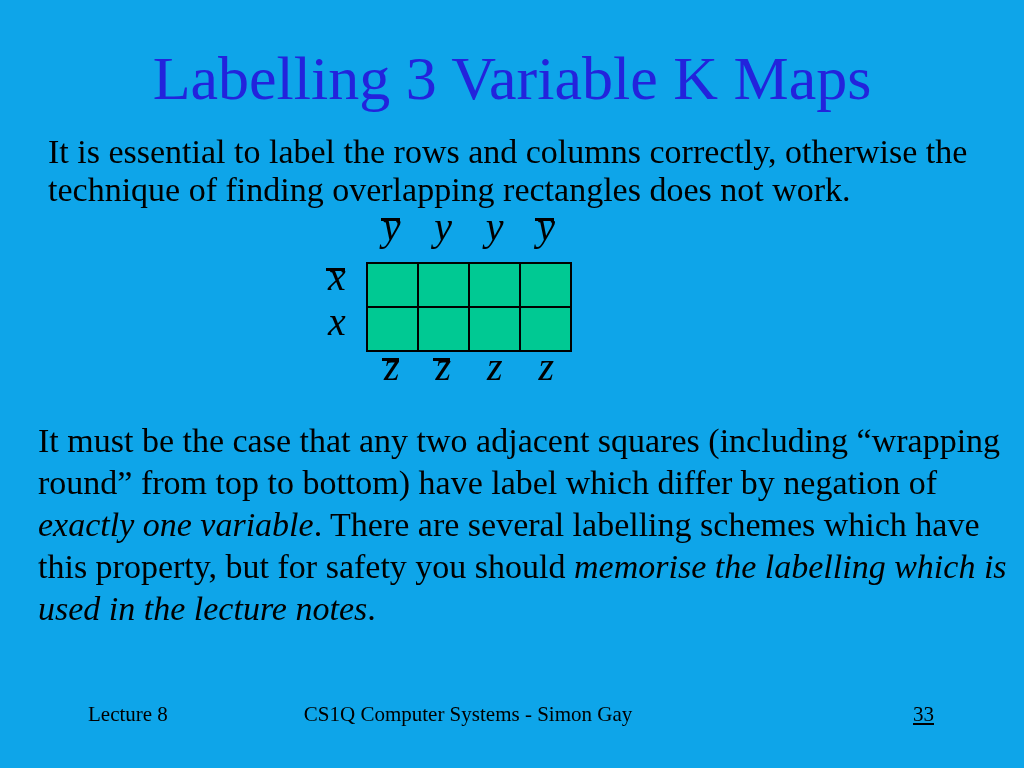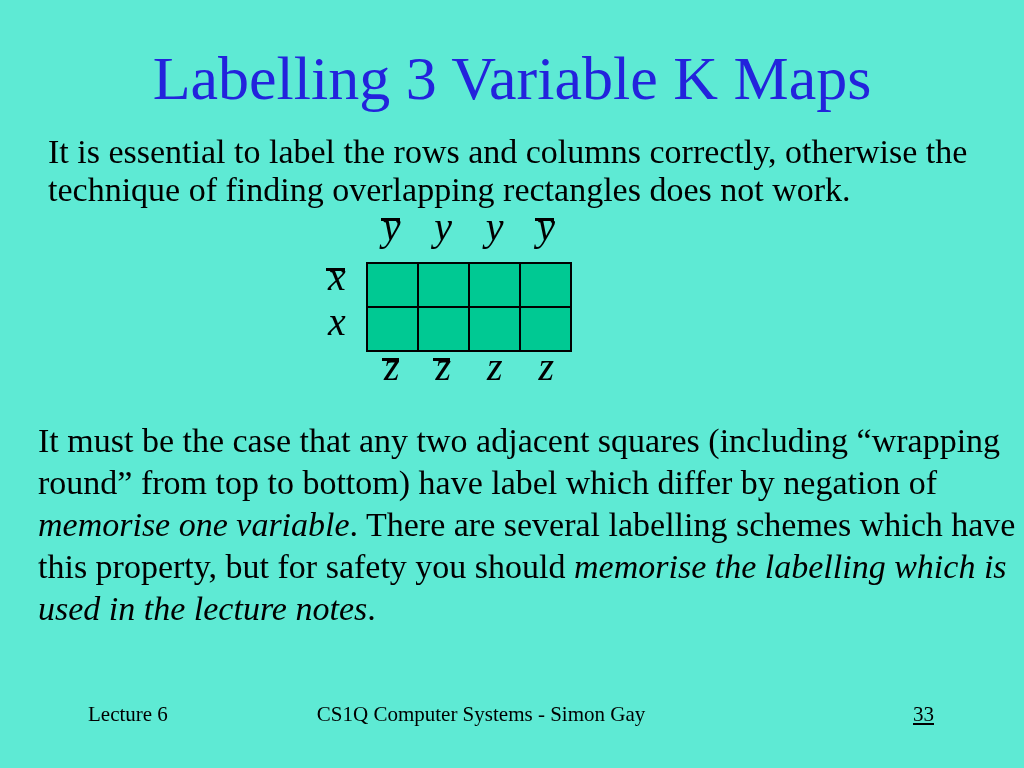--- a/index.html
+++ b/index.html
@@ -3,21 +3,21 @@
 <meta charset="utf-8">
 <style>
   * { margin: 0; padding: 0; box-sizing: border-box; }
   html, body { background: #ffffff; }
   body { width: 1024px; height: 768px; overflow: hidden; }
 
   .slide {
     position: relative;
     width: 1024px;
     height: 768px;
-    background: #5eead4;
+    background: #0ea5e9;
     font-family: "Liberation Serif", serif;
     color: #000000;
   }
 
   .title {
     position: absolute;
     top: 41px;
     left: 0;
     width: 1024px;
     text-align: center;
@@ -116,21 +116,21 @@
     position: absolute;
     top: 702px;
     left: 0;
     width: 1024px;
     height: 26px;
     font-size: 21px;
     line-height: 25px;
     color: #000000;
   }
   .f-left   { position: absolute; left: 88px; }
-  .f-center { position: absolute; left: 17px; width: 928px; text-align: center; }
+  .f-center { position: absolute; left: 4px; width: 928px; text-align: center; }
   .f-right  { position: absolute; right: 90px; text-decoration: underline; }
 </style>
 </head>
 <body>
 
 <div class="slide">
 
   <h1 class="title">Labelling 3 Variable K Maps</h1>
 
   <p class="para p1">It is essential to label the rows and columns correctly, otherwise the technique of finding overlapping rectangles does not work.</p>
@@ -182,21 +182,21 @@
       <div class="lblcell">
         <span class="klabel" data-neg="false">z</span>
       </div>
       <div class="lblcell">
         <span class="klabel" data-neg="false">z</span>
       </div>
     </div>
 
   </div>
 
-  <p class="para p2"><span>It must be the case that any two adjacent squares (including “wrapping round” from top to bottom) have label which differ by negation of </span><i>memorise one variable</i><span>. There are several labelling schemes which have this property, but for safety you should </span><i>memorise the labelling which is used in the lecture notes</i><span>.</span></p>
+  <p class="para p2"><span>It must be the case that any two adjacent squares (including “wrapping round” from top to bottom) have label which differ by negation of </span><i>exactly one variable</i><span>. There are several labelling schemes which have this property, but for safety you should </span><i>memorise the labelling which is used in the lecture notes</i><span>.</span></p>
 
   <div class="footer">
-    <span class="f-left">Lecture 6</span>
+    <span class="f-left">Lecture 8</span>
     <span class="f-center">CS1Q Computer Systems - Simon Gay</span>
     <span class="f-right">33</span>
   </div>
 
 </div>
 
 </body></html>

